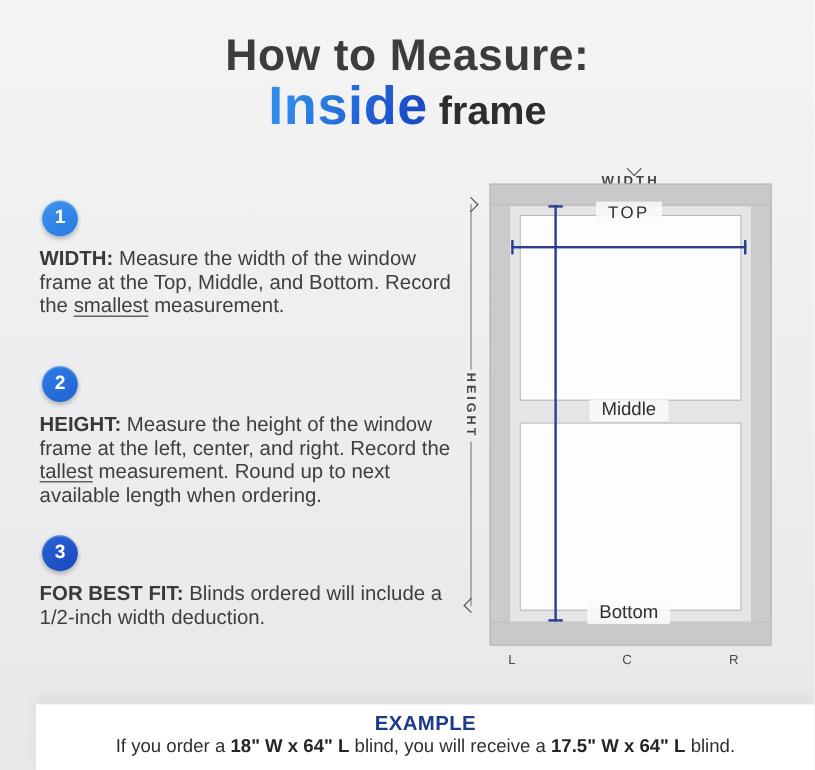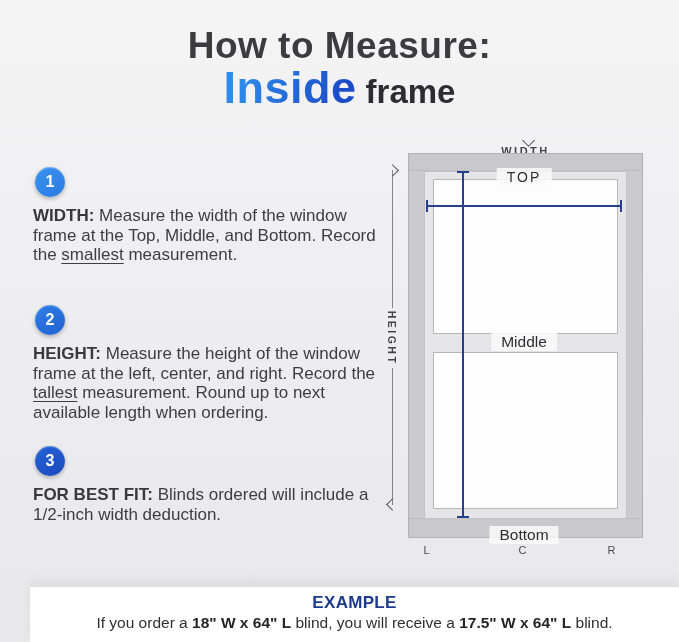--- a/index.html
+++ b/index.html
@@ -67,21 +67,21 @@
   .window-inner { position:absolute; left:15px; top:17px; width:203px; height:348px;
     background:#e5e5e7; border:1px solid #c4c4c6; }
   .pane { position:absolute; left:8px; width:185px; background:#fdfdfe; border:1px solid #b8b8ba; }
   .pane-top { top:7px; height:155px; }
   .pane-bottom { top:180px; height:157px; }
 
   .pane-label { position:absolute; transform:translateX(-50%); left:524px;
     background:rgba(250,250,250,0.85); color:#2e2e30; padding:0 10px; line-height:18px; }
   .label-top    { top:168px; font-size:14px; font-weight:400; letter-spacing:2px; }
   .label-middle { top:333px; font-size:15.5px; }
-  .label-bottom { top:502px; font-size:15.5px;margin-top:24px; }
+  .label-bottom { top:502px; font-size:15.5px; }
 
   .measure-h { position:absolute; left:426px; top:205px; width:196px; height:2px; background:#283f8f; }
   .measure-h::before, .measure-h::after { content:""; position:absolute; width:2px; height:12px; top:-5px; background:#283f8f; }
   .measure-h::before { left:0; } .measure-h::after { right:0; }
   .measure-v { position:absolute; left:462px; top:171px; width:2px; height:347px; background:#283f8f; }
   .measure-v::before, .measure-v::after { content:""; position:absolute; width:12px; height:2px; left:-5px; background:#283f8f; }
   .measure-v::before { top:0; } .measure-v::after { bottom:0; }
 
   .lcr-marker { position:absolute; top:544px; transform:translateX(-50%);
     font-size:11px; letter-spacing:1px; color:#4c4c4e; }

